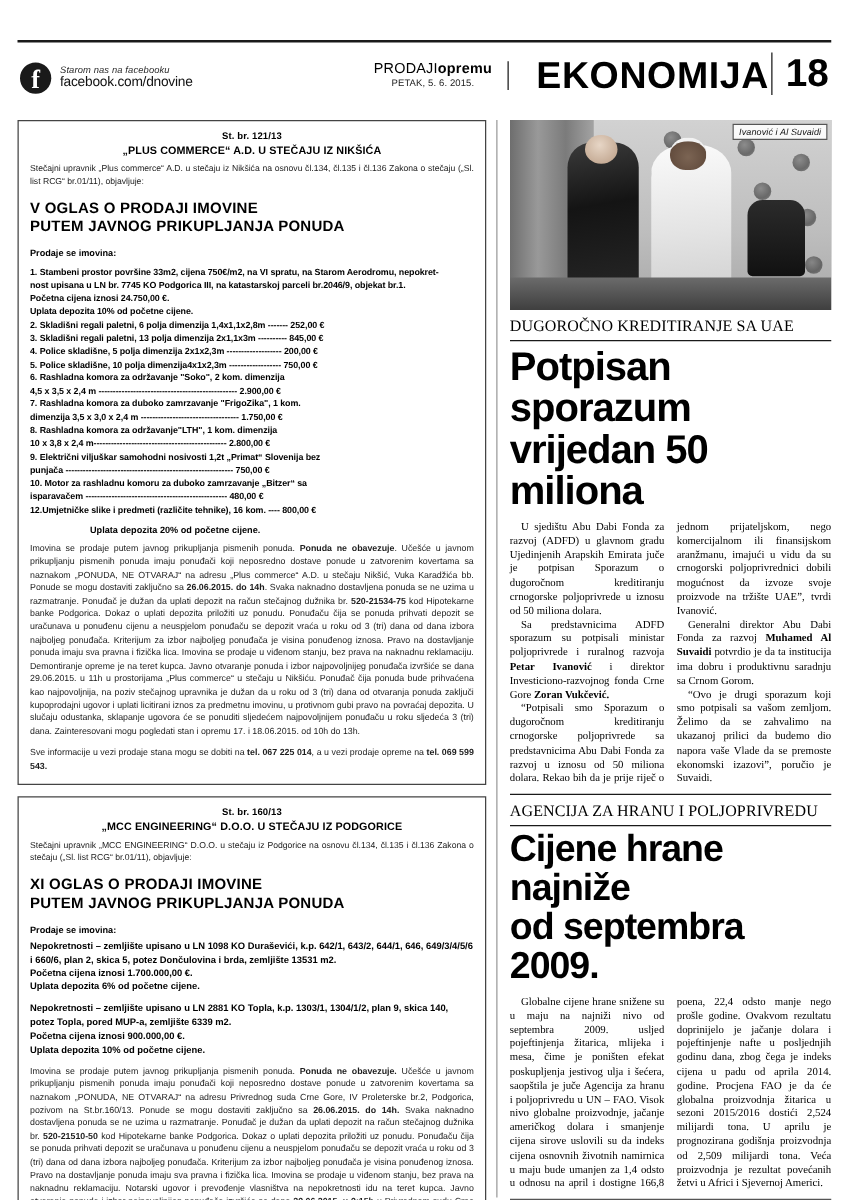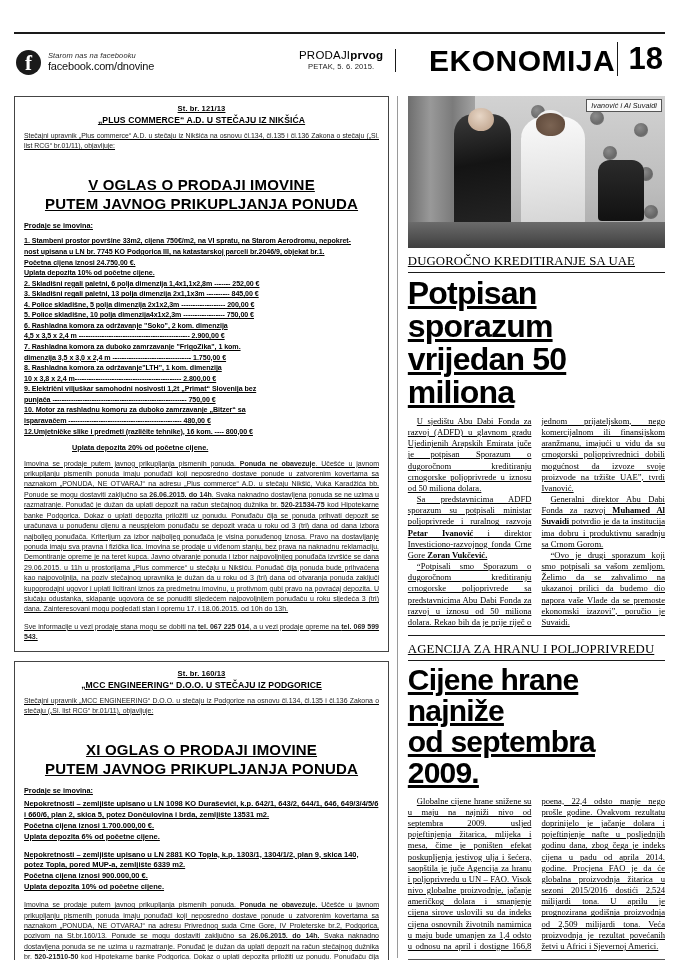--- a/index.html
+++ b/index.html
@@ -56,21 +56,20 @@
     line-height: 34px;
   }
 
   
   .content {
     position: relative;
     margin: 6px 14px 0 14px;
     display: flex;
     gap: 0;
     height: 862px;
-    text-decoration: underline;
   }
   .col-left { width: 385px; }
   .col-div {
     width: 9px;
     border-left: 1px solid #9a9a9a;
     margin-left: 8px;
   }
   .col-right { width: 266px; padding-left: 2px; }
 
   
@@ -82,22 +81,22 @@
   .ad-st { text-align: center; font-size: 7.6px; font-weight: bold; letter-spacing: .1px; }
   .ad-company {
     text-align: center; font-size: 8.6px; font-weight: bold;
     letter-spacing: .1px; margin-top: 2px;
   }
   .ad-intro {
     font-size: 6.9px; line-height: 1.45; margin-top: 6px;
     text-align: justify; color: #1b1b1b;
   }
   .ad-oglas {
-    text-align: center; font-size: 15px; font-weight: bold;
-    line-height: 1.28; margin-top: 24px; letter-spacing: .2px;
+    text-align: left; font-size: 12px; font-weight: bold;
+    line-height: 1.28; margin-top: 8px; letter-spacing: .2px;
   }
   .ad-sub {
     font-size: 7.3px; font-weight: bold; margin-top: 8px;
   }
   .item-list { margin-top: 6px; }
   .item-list p {
     font-size: 7.1px; font-weight: bold; line-height: 1.42;
     margin-bottom: 0.5px; letter-spacing: -.05px;
   }
   .ad-note { font-size: 7.3px; font-weight: bold; margin-top: 6px; padding-left: 48px; }
@@ -211,21 +210,21 @@
     <div class="fb-block">
       <div class="fb-circle">f</div>
       <div class="fb-text">
         <div class="t1">Starom nas na facebooku</div>
         <div class="t2">facebook.com/dnovine</div>
       </div>
     </div>
 
     <div class="brand-block">
       <div class="brand-line1">
-        <span>PRODAJI</span><b>prvog</b>
+        <span>PRODAJI</span><b>opremu</b>
       </div>
       <div class="brand-line2">PETAK, 5. 6. 2015.</div>
     </div>
 
     <div class="section-title">EKONOMIJA</div>
     <div class="page-num">18</div>
   </div>
 
   <div class="content">
 

